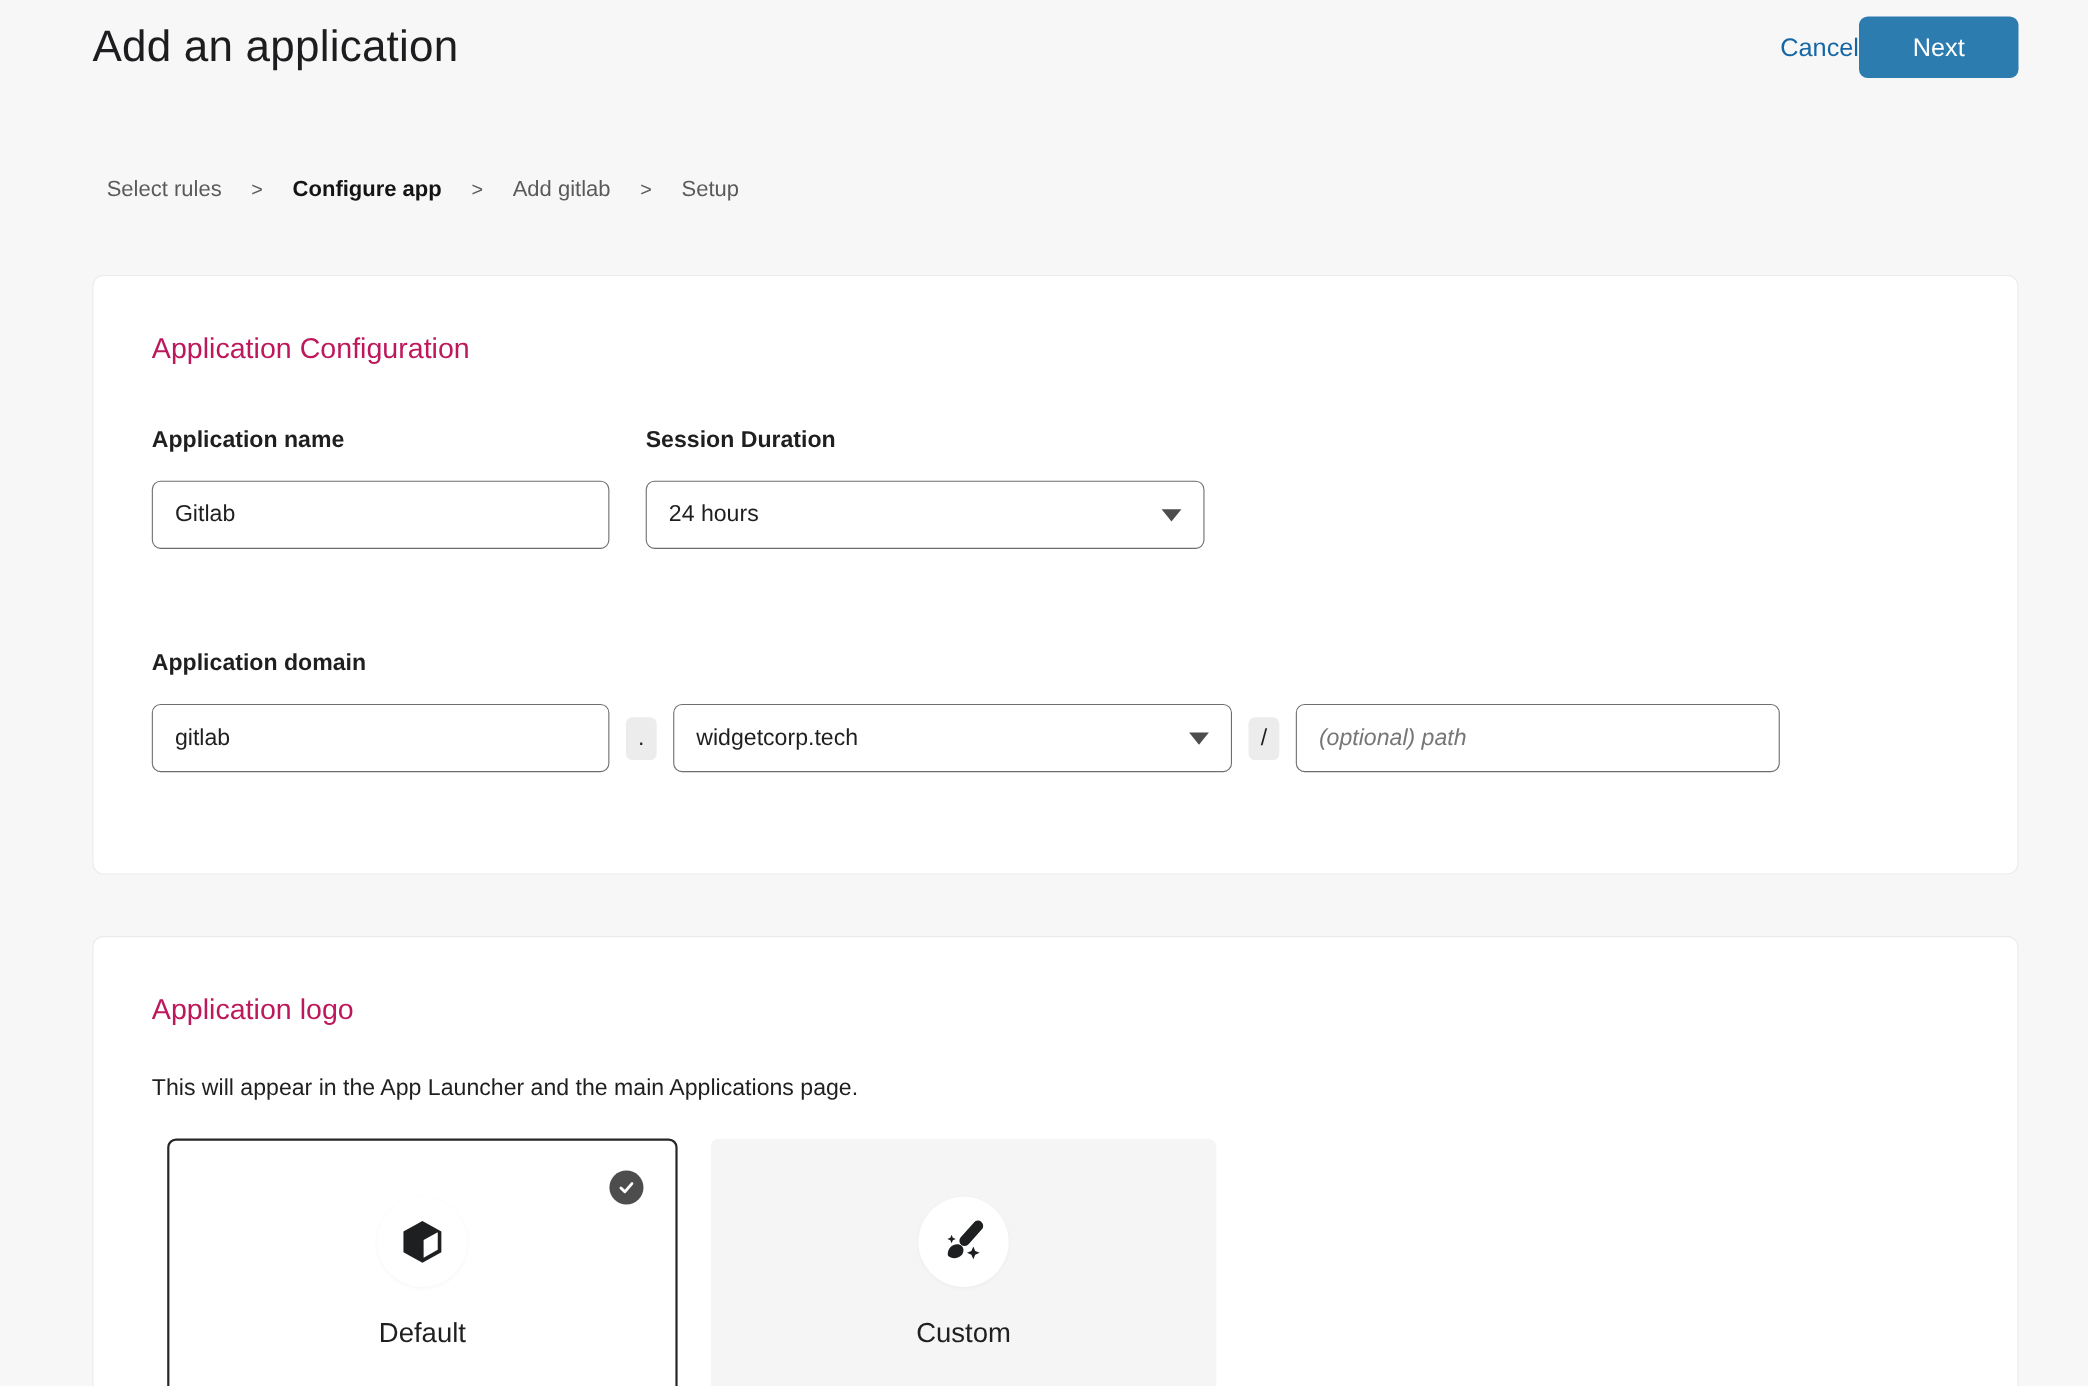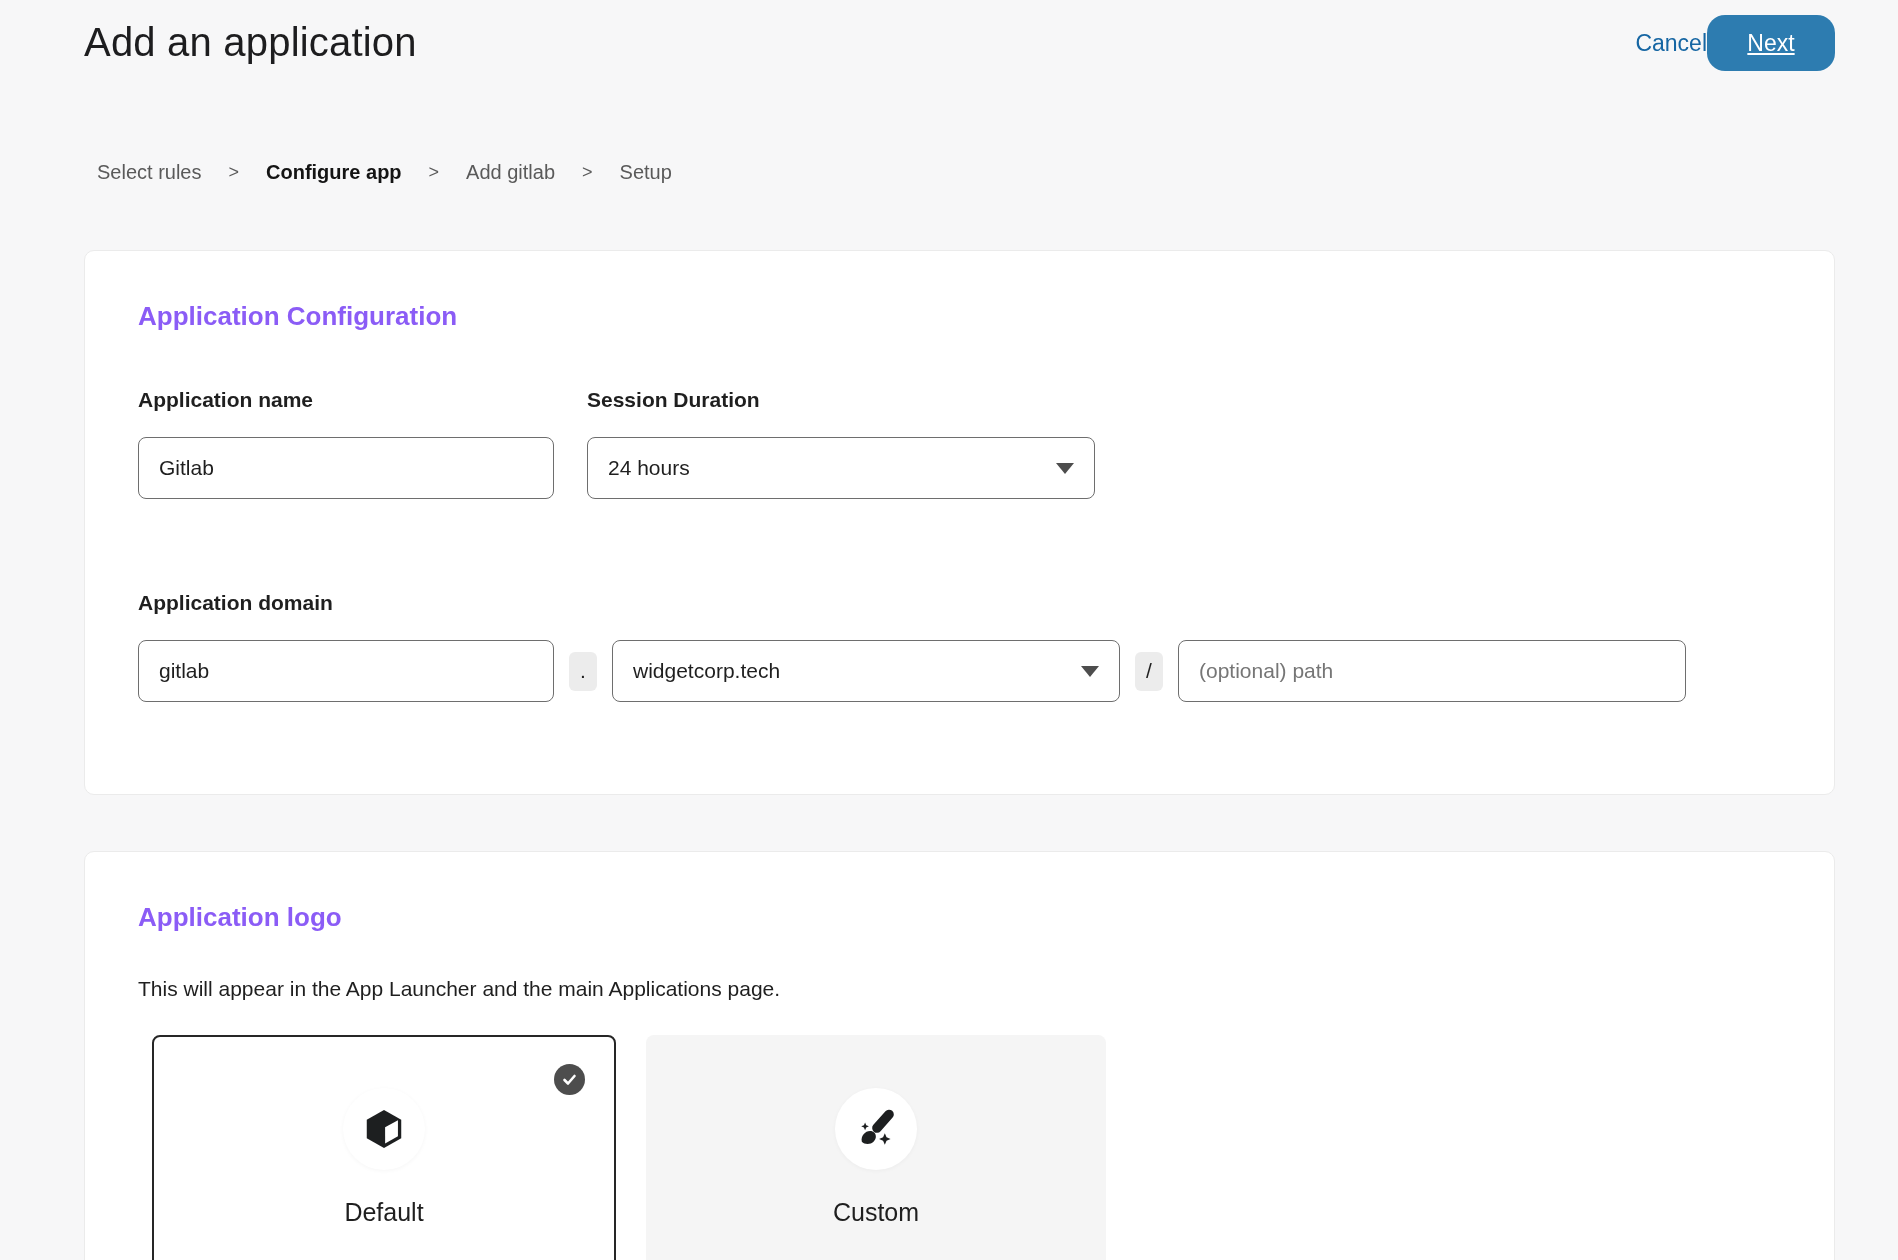--- a/index.html
+++ b/index.html
@@ -10,39 +10,39 @@
     color: #1f1f1f;
   }
   .shell { margin-left: 84px; width: 1751px; }
 
   
   .topbar { display: flex; align-items: flex-start; justify-content: space-between; padding-top: 14px; }
   .page-title { font-size: 40px; font-weight: 400; letter-spacing: 0.2px; color: #1d1d1f; line-height: 56px; }
   .header-actions { display: flex; align-items: center; padding-top: 1px; }
   .cancel-link { font-size: 23px; color: #1666a3; text-decoration: none; cursor: pointer; }
   .next-btn {
-    width: 128px; height: 56px; border: none; border-radius: 18px;
+    width: 145px; height: 56px; border: none; border-radius: 8px;
     background: #2d7cb0; color: #ffffff; font-size: 23px;
-    font-family: "Liberation Sans", sans-serif; cursor: pointer; text-decoration: underline;
+    font-family: "Liberation Sans", sans-serif; cursor: pointer;
   }
 
   
   .breadcrumb { margin-top: 90px; padding-left: 13px; display: flex; align-items: center; gap: 27px; font-size: 20px; color: #5a5a5a; }
   .crumb { cursor: pointer; }
   .crumb.active { color: #141414; font-weight: 700; }
   .crumb-sep { font-size: 18px; color: #5a5a5a; }
 
   
   .card {
     background: #ffffff; border: 1px solid #ebebeb; border-radius: 10px;
     width: 1751px; padding: 48px 53px 0 53px;
   }
   .card-config { margin-top: 66px; height: 545px; }
   .card-logo { margin-top: 56px; height: 420px; }
-  .card-heading { font-size: 26px; font-weight: 700; color: #8b5cf6; line-height: 34px; }
+  .card-heading { font-size: 26px; font-weight: 400; color: #be185d; line-height: 34px; }
 
   
   .form-row { display: flex; gap: 33px; margin-top: 54px; }
   .field-label { display: block; font-size: 21px; font-weight: 600; color: #1f1f1f; line-height: 26px; }
   .text-input {
     margin-top: 24px; width: 416px; height: 62px;
     border: 1.5px solid #6e6e6e; border-radius: 8px;
     padding: 0 20px; font-size: 21px; color: #1f1f1f;
     font-family: "Liberation Sans", sans-serif; background: #ffffff; outline: none;
   }
@@ -59,21 +59,21 @@
     border-top: 11px solid #4d4d4d;
   }
   .domain-group { margin-top: 91px; }
   .domain-line { display: flex; align-items: center; gap: 15px; }
   .domain-line .text-input, .domain-line .select-box { margin-top: 0; }
   .sep-badge {
     width: 28px; height: 39px; background: #ececec; border-radius: 6px;
     display: flex; align-items: center; justify-content: center;
     font-size: 21px; color: #1f1f1f; flex: 0 0 auto;
   }
-  .path-input { width: 508px; }
+  .path-input { width: 440px; font-style: italic; }
 
   
   .logo-desc { margin-top: 42px; font-size: 21px; color: #1f1f1f; line-height: 26px; }
   .tiles { margin-top: 33px; margin-left: 14px; display: flex; gap: 30px; }
   .tile {
     position: relative; width: 464px; height: 250px; border-radius: 8px;
     display: flex; flex-direction: column; align-items: center; cursor: pointer;
   }
   .tile-default { background: #ffffff; border: 2px solid #262626; }
   .tile-custom { background: #f5f5f5; border: 2px solid transparent; width: 460px; }

